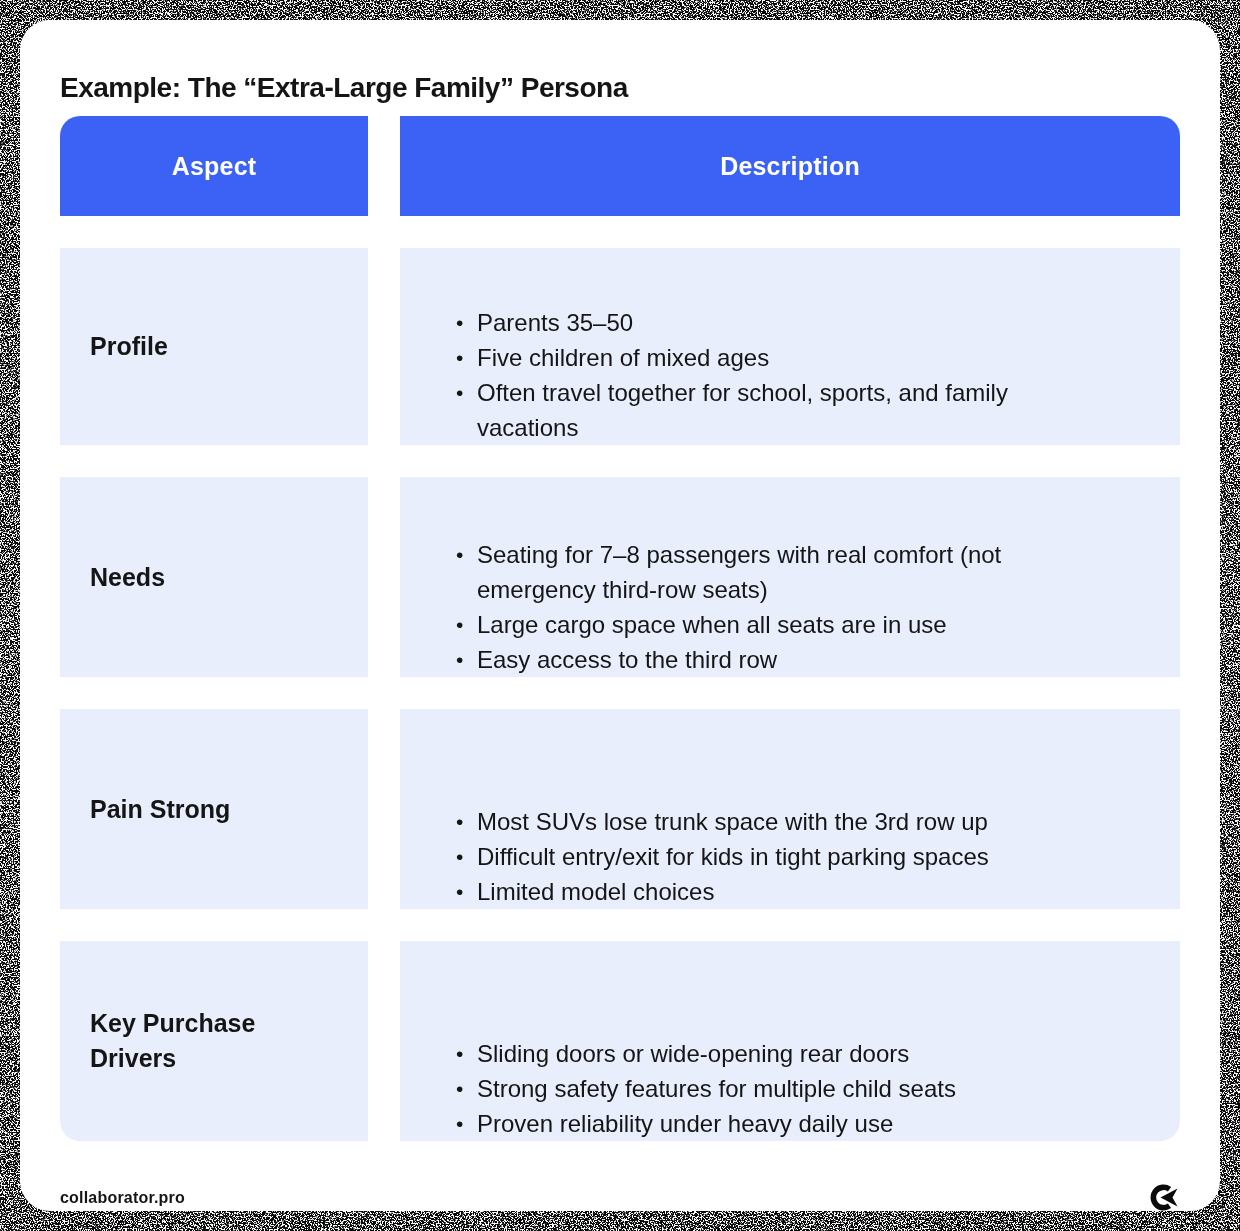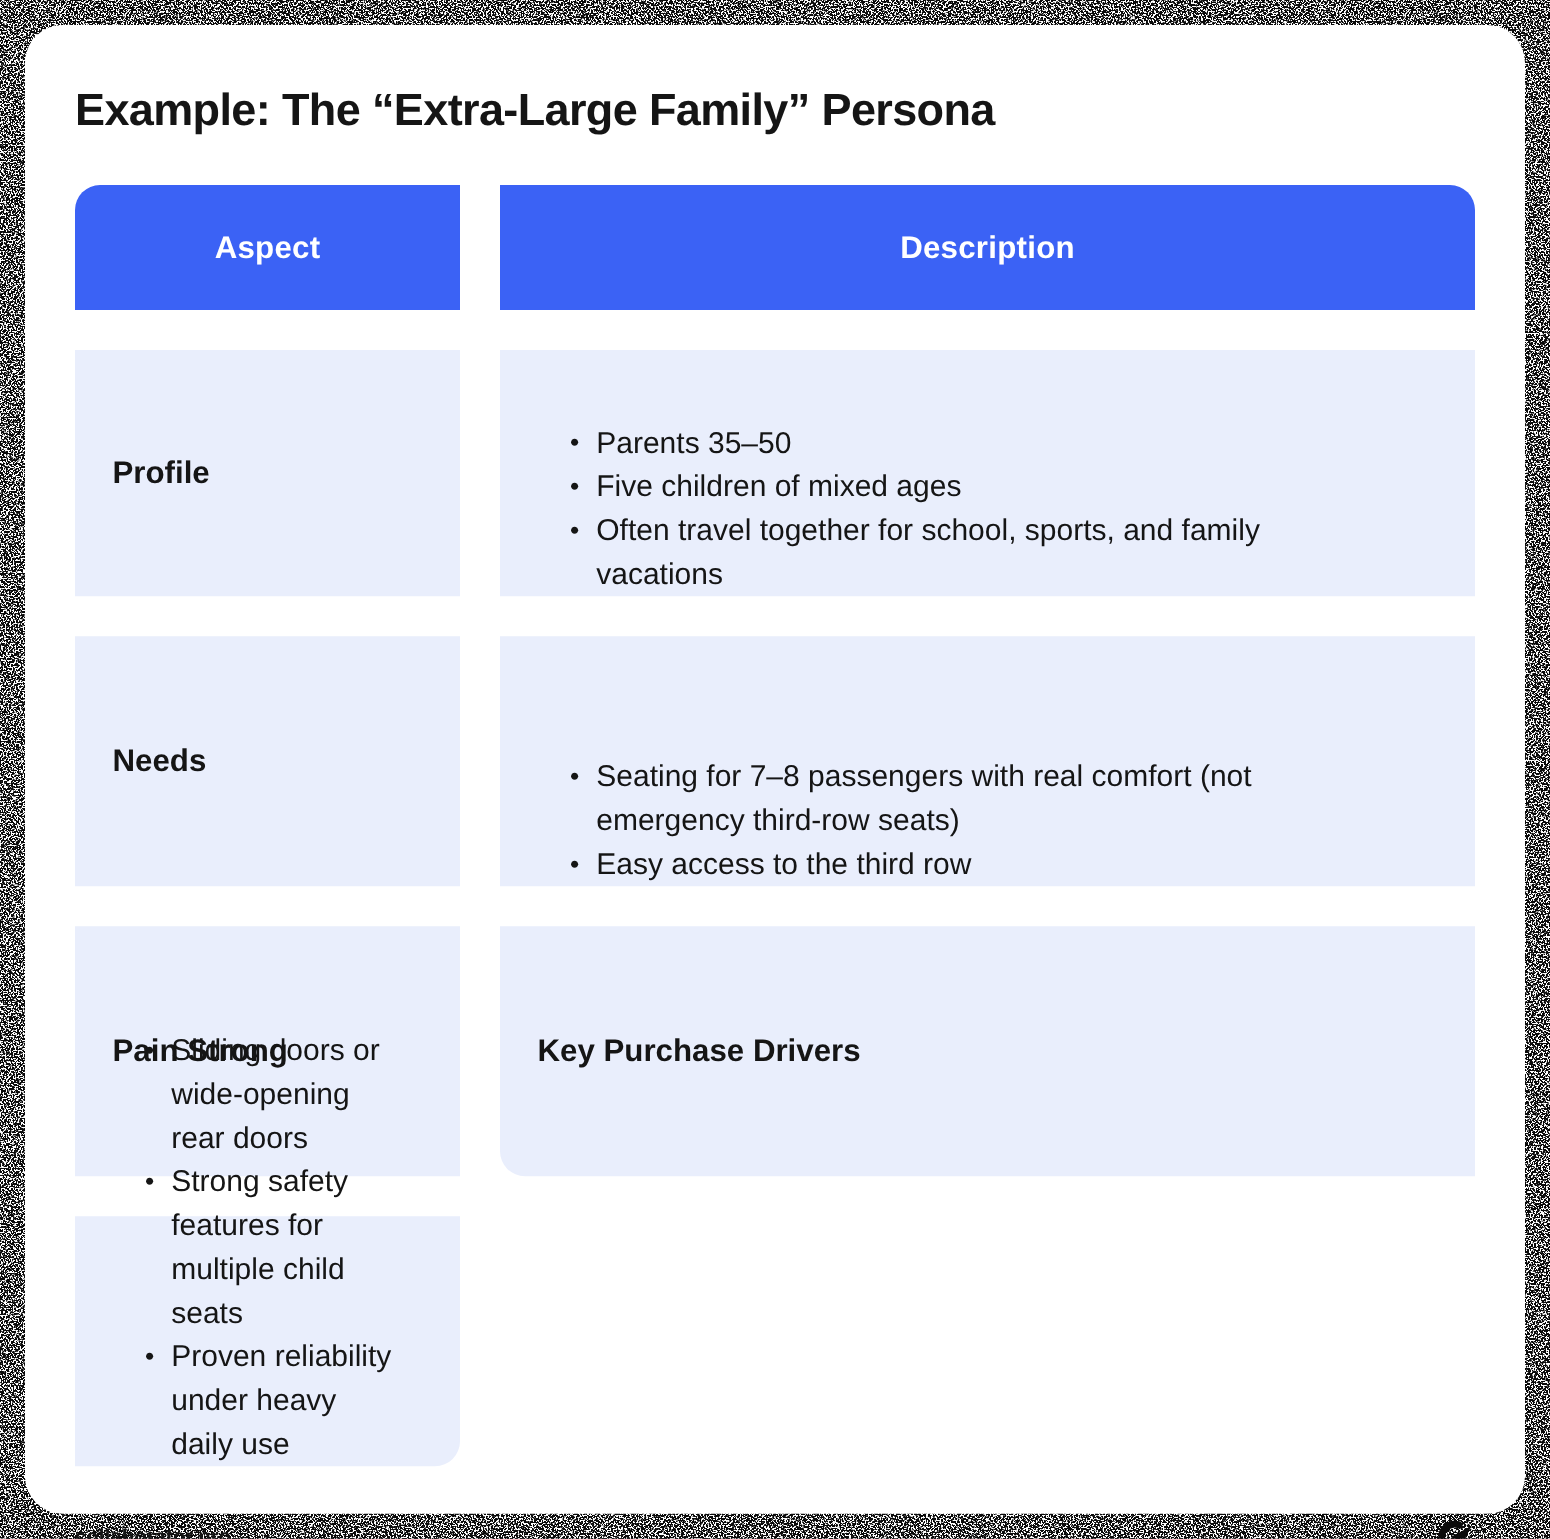--- a/index.html
+++ b/index.html
@@ -18,22 +18,22 @@
     color:var(--ink);
   }
   .noise{position:absolute;inset:0;display:block;}
   .card{
     position:absolute;left:20px;top:20px;right:20px;bottom:20px;
     background:var(--card);
     border-radius:30px;
     padding:44px 40px 0 40px;
   }
   .title{
-    margin:0 0 36px 0;
-    font-size:36px;line-height:48px;font-weight:700;
+    margin:0 0 4px 0;
+    font-size:28px;line-height:48px;font-weight:700;
     letter-spacing:-0.5px;
     color:var(--ink);
   }
   .grid{
     display:grid;
     grid-template-columns:308px 1fr;
     grid-template-rows:100px 197px 200px 200px 200px;
     column-gap:18px;row-gap:19px;gap:32px;
   }
   .th{
@@ -109,26 +109,34 @@
         <li>Often travel together for school, sports, and family vacations</li>
       </ul>
     </div>
 
     <div class="cell aspect">
       <span>Needs</span>
     </div>
     <div class="cell desc">
       <ul class="bullets">
         <li>Seating for 7–8 passengers with real comfort (not emergency third-row seats)</li>
+        <li>Large cargo space when all seats are in use</li>
         <li>Easy access to the third row</li>
       </ul>
     </div>
 
     <div class="cell aspect">
       <span>Pain Strong</span>
+    </div>
+    <div class="cell desc">
+      <ul class="bullets">
+        <li>Most SUVs lose trunk space with the 3rd row up</li>
+        <li>Difficult entry/exit for kids in tight parking spaces</li>
+        <li>Limited model choices</li>
+      </ul>
     </div>
 
     <div class="cell aspect bl">
       <span>Key Purchase Drivers</span>
     </div>
     <div class="cell desc br">
       <ul class="bullets">
         <li>Sliding doors or wide-opening rear doors</li>
         <li>Strong safety features for multiple child seats</li>
         <li>Proven reliability under heavy daily use</li>

